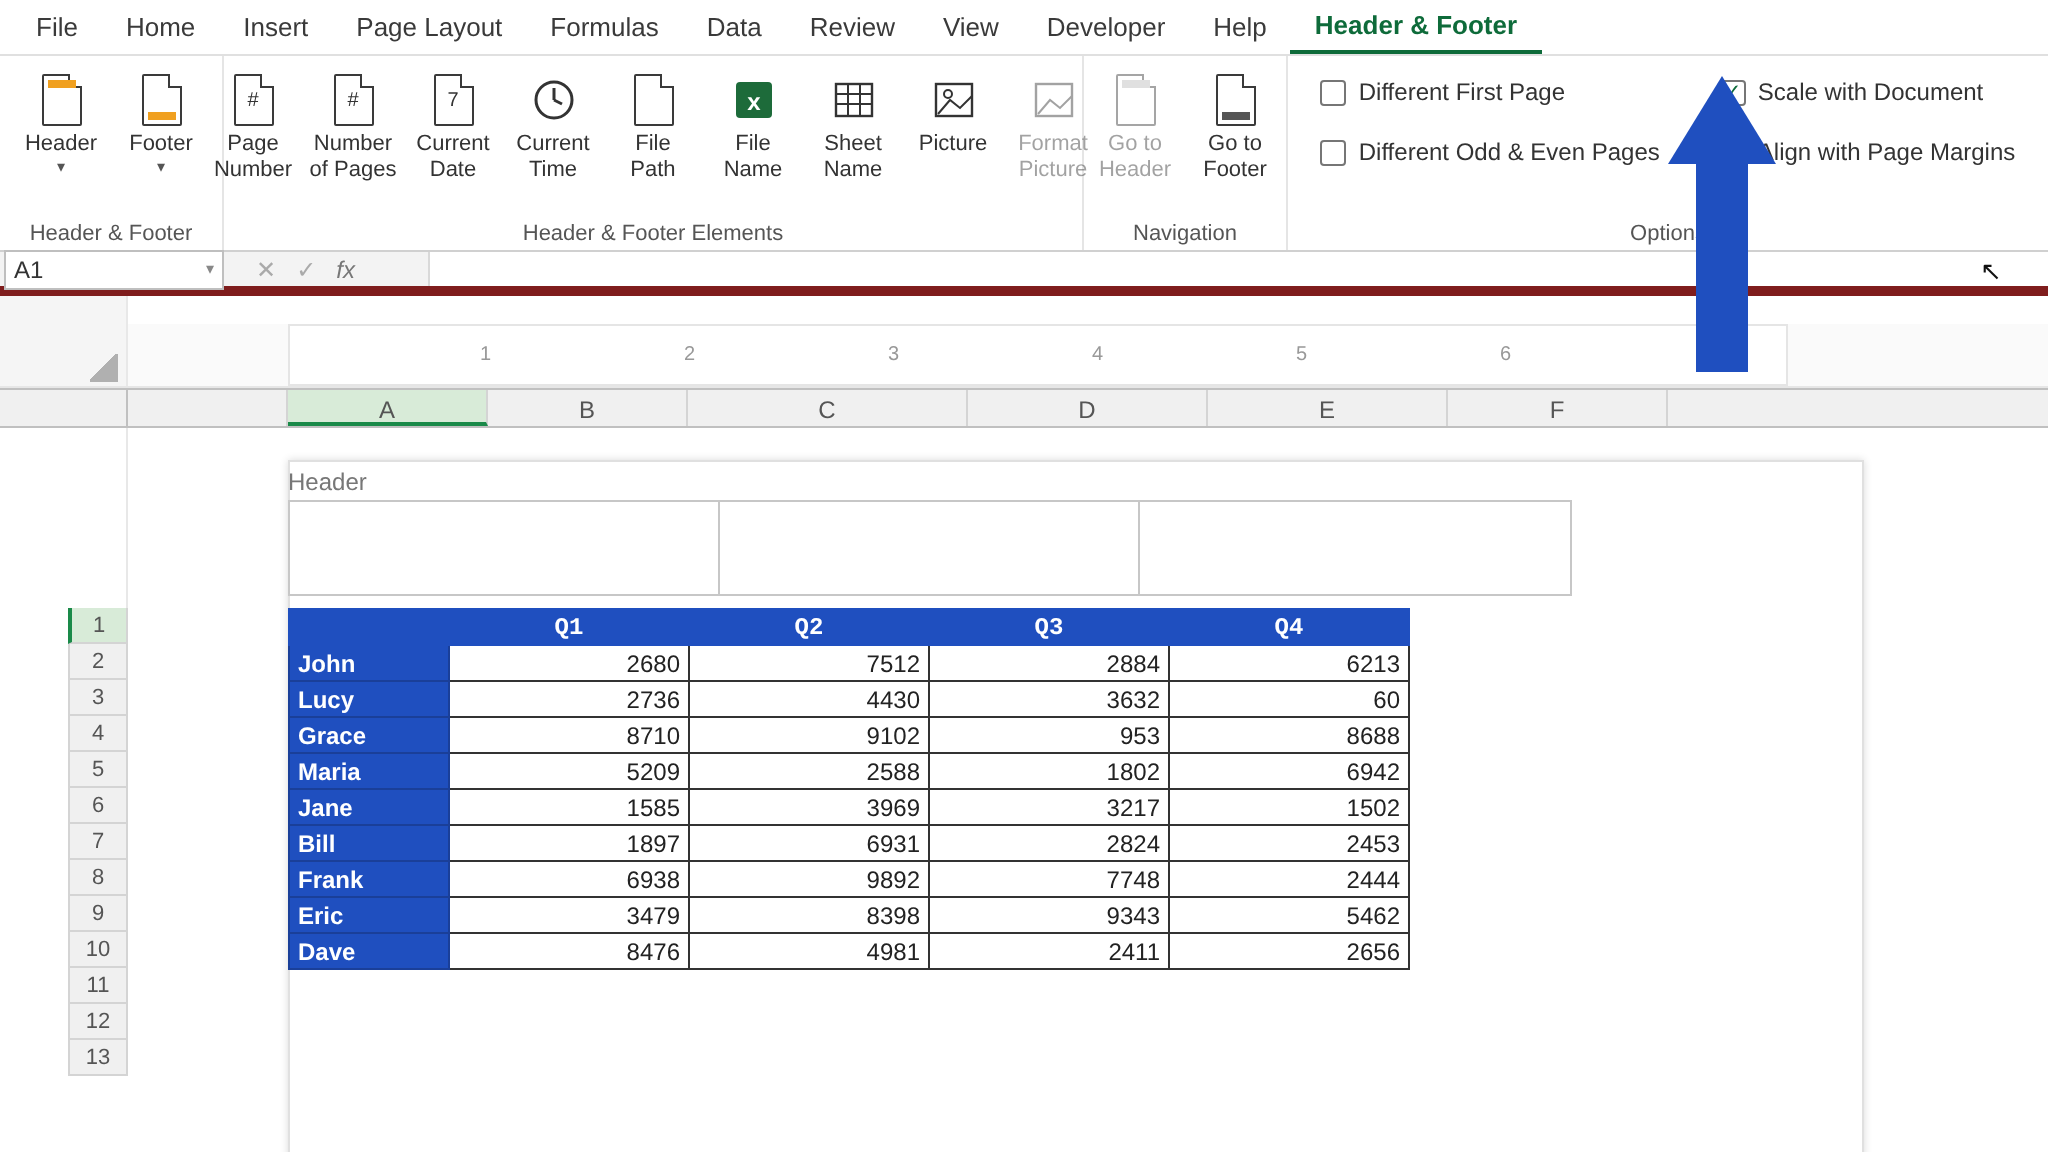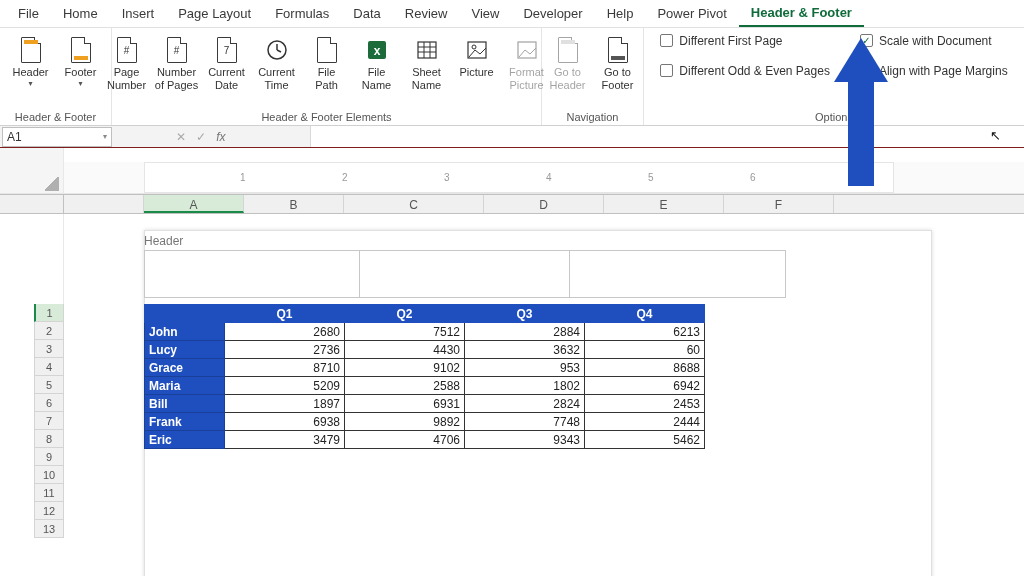--- a/index.html
+++ b/index.html
@@ -22,27 +22,27 @@
   .big-btn.disabled { opacity: 0.45; cursor: default; }
 
   
   .page-icon { width: 20px; height: 26px; border: 1.5px solid #3a3a3a; border-radius: 1px; position: relative; background: #fff; }
   .page-icon::before { content: ""; position: absolute; top: -1.5px; right: -1.5px; width: 6px; height: 6px; background: #fff; border-left: 1.5px solid #3a3a3a; border-bottom: 1.5px solid #3a3a3a; }
   .page-icon .top-strip { position: absolute; top: 2px; left: 2px; right: 2px; height: 4px; background: #f0a020; }
   .page-icon .bot-strip { position: absolute; bottom: 2px; left: 2px; right: 2px; height: 4px; background: #f0a020; }
   .page-icon .txt { position: absolute; inset: 0; display: flex; align-items: center; justify-content: center; font-size: 10px; color: #333; font-weight: 500; }
 
   .options-group { display: flex; flex-direction: column; flex: 1; padding: 6px 10px 2px; border-right: none; }
-  .check-row { display: flex; gap: 6px; font-size: 12px; color: #333; height: 24px; }
+  .check-row { display: flex; align-items: center; gap: 6px; font-size: 12px; color: #333; height: 24px; }
   .check-row .chk { width: 13px; height: 13px; border: 1px solid #767676; border-radius: 2px; display: inline-flex; align-items: center; justify-content: center; font-size: 10px; color: #0e6b3a; }
   .options-cols { display: flex; gap: 30px; }
   .options-col { display: flex; flex-direction: column; gap: 6px; }
 
   
-  .formula-bar { display: flex; align-items: center; height: 22px; background: #f3f3f3; border-bottom: 1px solid #7f1d1d; gap: 48px; }
+  .formula-bar { display: flex; align-items: center; height: 22px; background: #f3f3f3; border-bottom: 5px solid #7f1d1d; }
   .name-box { width: 110px; height: 20px; background: #fff; border: 1px solid #bfbfbf; margin: 0 2px 0 2px; display: flex; align-items: center; padding: 0 4px; font-size: 12px; color: #333; }
   .name-box .dd { margin-left: auto; font-size: 8px; color: #888; }
   .fb-icons { width: 100px; display: flex; align-items: center; gap: 10px; padding-left: 14px; color: #aaa; font-size: 12px; }
   .fx { font-style: italic; color: #777; }
   .formula-input { flex: 1; background: #fff; border-left: 1px solid #d9d9d9; height: 100%; }
 
   
   .ruler-area { height: 46px; background: #fff; display: flex; border-bottom: 1px solid #e6e6e6; }
   .ruler-gutter { width: 64px; border-right: 1px solid #e8e8e8; background: #f5f5f5; display:flex; align-items:flex-end; justify-content:flex-end; padding:2px 4px; }
   .sel-all { width:14px; height:14px; background:linear-gradient(135deg, transparent 45%, #b0b0b0 45%);}
@@ -74,21 +74,21 @@
   .header-box { height: 48px; border: 1px solid #c7c7c7; background: #fff; }
   .hb1 { width: 216px; }
   .hb2 { width: 210px; border-left: none; }
   .hb3 { width: 216px; border-left: none; }
 
   
   .data-table { position: absolute; left: 64px; top: 90px; border-collapse: collapse; }
   .data-table th, .data-table td { border: 1px solid #333; height: 18px; font-size: 12px; padding: 0 4px; }
   .data-table th { background: #1f4fbf; color: #fff; font-weight: 700; text-align: center; border-color: #1f4fbf; }
   .data-table th.first { width: 80px; }
-  .data-table th.qcol { width: 120px; }
+  .data-table th.qcol { width: 120px; font-family: Liberation Mono, monospace; }
   .data-table td.name { background: #1f4fbf; color: #fff; font-weight: 700; border-color: #1a3f99; }
   .data-table td.val { text-align: right; color: #222; }
   .sel-cell { position: absolute; border: 2px solid #1a8a49; pointer-events: none; }
 
   
   .big-arrow { position: absolute; left: 834px; top: 38px; width: 54px; height: 148px; pointer-events: none; }
   .arrow-head { width: 0; height: 0; border-left: 27px solid transparent; border-right: 27px solid transparent; border-bottom: 44px solid #1f4fbf; }
   .arrow-shaft { width: 26px; height: 104px; background: #1f4fbf; margin: 0 auto; }
 
   .cursor { position: absolute; top: 128px; left: 990px; font-size: 13px; color: #111; pointer-events: none; }
@@ -101,21 +101,20 @@
     <div class="menu-tab">File</div>
     <div class="menu-tab">Home</div>
     <div class="menu-tab">Insert</div>
     <div class="menu-tab">Page Layout</div>
     <div class="menu-tab">Formulas</div>
     <div class="menu-tab">Data</div>
     <div class="menu-tab">Review</div>
     <div class="menu-tab">View</div>
     <div class="menu-tab">Developer</div>
     <div class="menu-tab">Help</div>
-    <div class="menu-tab">Power Pivot</div>
     <div class="menu-tab active">Header &amp; Footer</div>
   </div>
 
 <div class="ribbon">
 
   <div class="ribbon-group" style="width:112px;">
     <div class="ribbon-group-items">
       <div class="big-btn drop">
         <div class="icon-box">
             <div class="page-icon">
@@ -389,39 +388,53 @@
             <td class="val">8688</td>
           </tr>
           <tr>
             <td class="name">Maria</td>
             <td class="val">5209</td>
             <td class="val">2588</td>
             <td class="val">1802</td>
             <td class="val">6942</td>
           </tr>
           <tr>
+            <td class="name">Jane</td>
+            <td class="val">1585</td>
+            <td class="val">3969</td>
+            <td class="val">3217</td>
+            <td class="val">1502</td>
+          </tr>
+          <tr>
             <td class="name">Bill</td>
             <td class="val">1897</td>
             <td class="val">6931</td>
             <td class="val">2824</td>
             <td class="val">2453</td>
           </tr>
           <tr>
             <td class="name">Frank</td>
             <td class="val">6938</td>
             <td class="val">9892</td>
             <td class="val">7748</td>
             <td class="val">2444</td>
           </tr>
           <tr>
             <td class="name">Eric</td>
             <td class="val">3479</td>
-            <td class="val">4706</td>
+            <td class="val">8398</td>
             <td class="val">9343</td>
             <td class="val">5462</td>
+          </tr>
+          <tr>
+            <td class="name">Dave</td>
+            <td class="val">8476</td>
+            <td class="val">4981</td>
+            <td class="val">2411</td>
+            <td class="val">2656</td>
           </tr>
         </tbody>
     </table>
   </div>
 </div>
 
 <div class="big-arrow">
   <div class="arrow-head"></div>
   <div class="arrow-shaft"></div>
 </div>

